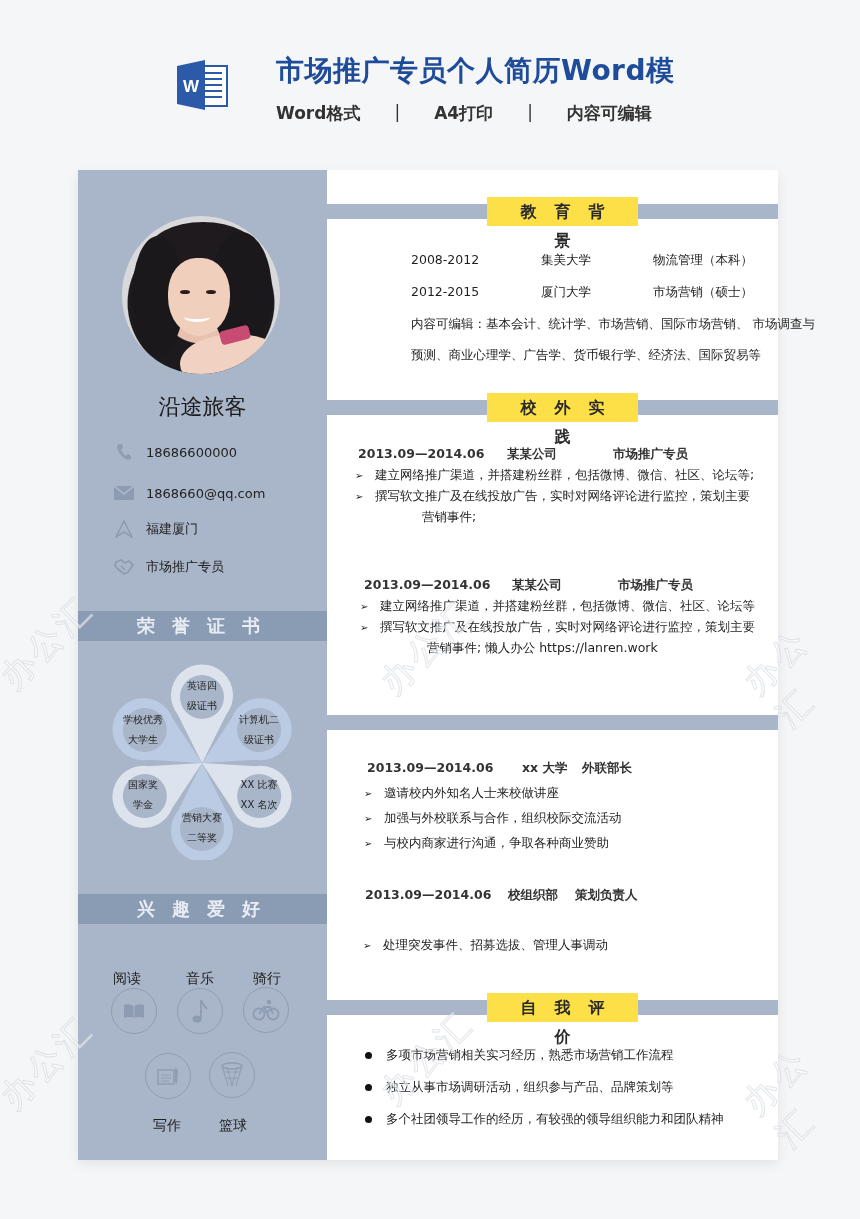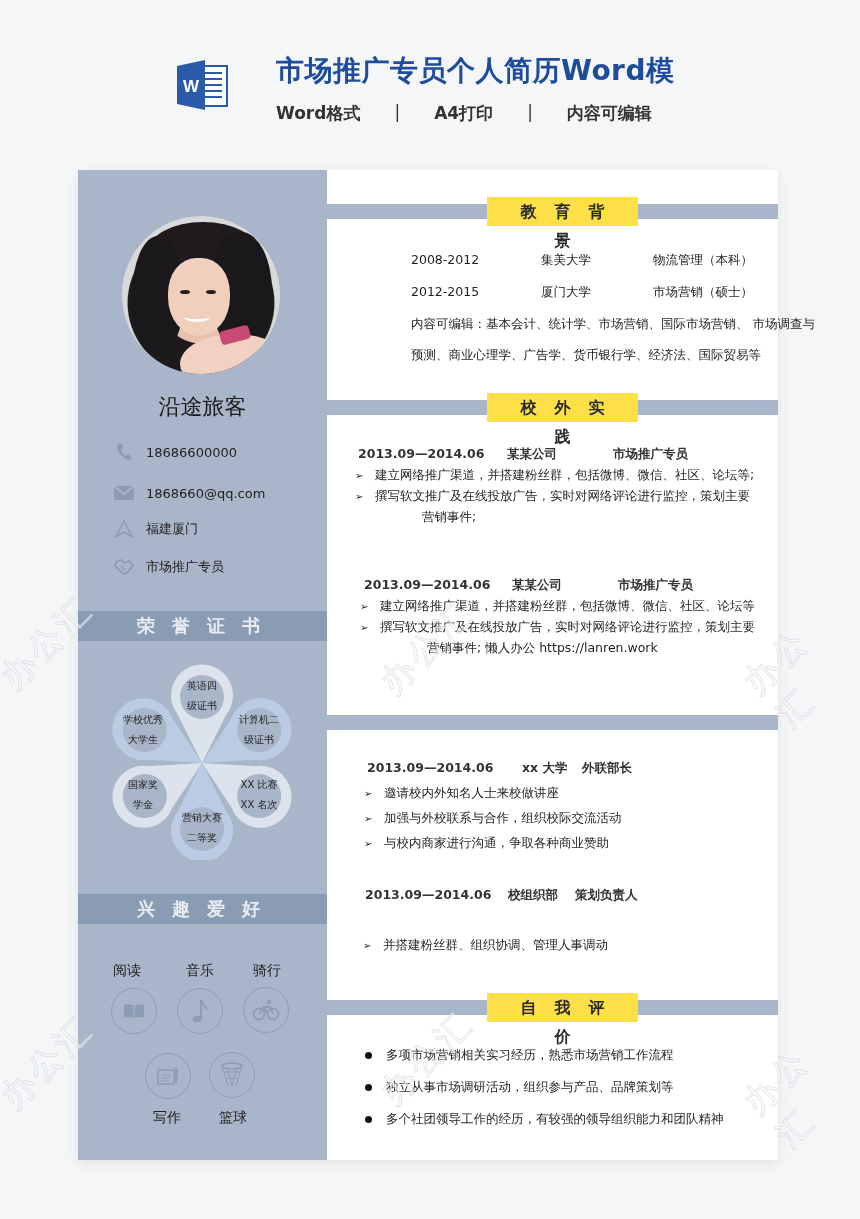--- a/index.html
+++ b/index.html
@@ -31,21 +31,21 @@
   .name { position: absolute; left: 0; width: 249px; top: 222px; text-align: center; font-size: 22px; color: #1b1b1b; }
 
   .contact { position: absolute; left: 34px; height: 22px; display: flex; align-items: center; font-size: 13px; color: #222; }
   .contact .ic { width: 24px; height: 20px; display: inline-flex; align-items: center; justify-content: center; margin-right: 10px; }
 
   .lp-bar { position: absolute; left: 0; width: 249px; height: 30px; background: #8a9bb4; color: #e9edf3; font-size: 18px; font-weight: bold; text-align: center; line-height: 30px; letter-spacing: 17px; padding-left: 9px; }
 
   .flower { position: absolute; left: 27px; top: 490px; width: 190px; height: 200px; }
   .petal-label { position: absolute; width: 60px; text-align: center; font-size: 10px; color: #222; line-height: 20px; }
 
-  .hobby-label { position: absolute; font-size: 14px; color: #222; width: 60px; text-align: center; }
+  .hobby-label { position: absolute; font-size: 14px; color: #222; width: 60px; text-align: center; margin-top: 8px; }
   .hobby-circle { position: absolute; width: 46px; height: 46px; border-radius: 50%; border: 1.5px solid #8f9db3; display: flex; align-items: center; justify-content: center; }
 
   
   .sec-bar { position: absolute; left: 249px; width: 451px; height: 15px; background: #a9b6c9; }
   .sec-title { position: absolute; left: 409px; width: 151px; height: 29px; background: #fde047; font-size: 16px; font-weight: bold; color: #2a2a2a; text-align: center; line-height: 29px; letter-spacing: 18px; padding-left: 18px; }
 
   .t { position: absolute; font-size: 12.5px; color: #1f1f1f; white-space: nowrap; margin-left: 47px; }
   .tb { position: absolute; font-size: 12.5px; font-weight: bold; color: #333; white-space: nowrap; }
   .bullet { position: absolute; font-size: 12.5px; color: #1f1f1f; white-space: nowrap; }
   .bullet .mk { display: inline-block; width: 20px; font-size: 10px; }
@@ -265,21 +265,21 @@
   <div class="tb" style="left:289px;top:590px">2013.09—2014.06</div>
   <div class="tb" style="left:444px;top:590px">xx 大学</div>
   <div class="tb" style="left:504px;top:590px">外联部长</div>
   <div class="bullet" style="left:286px;top:615px"><span class="mk">➢</span><span>邀请校内外知名人士来校做讲座</span></div>
   <div class="bullet" style="left:286px;top:640px"><span class="mk">➢</span><span>加强与外校联系与合作，组织校际交流活动</span></div>
   <div class="bullet" style="left:286px;top:665px"><span class="mk">➢</span><span>与校内商家进行沟通，争取各种商业赞助</span></div>
 
   <div class="tb" style="left:287px;top:717px">2013.09—2014.06</div>
   <div class="tb" style="left:430px;top:717px">校组织部</div>
   <div class="tb" style="left:497px;top:717px">策划负责人</div>
-  <div class="bullet" style="left:285px;top:767px"><span class="mk">➢</span><span>并搭建粉丝群、组织协调、管理人事调动</span></div>
+  <div class="bullet" style="left:285px;top:767px"><span class="mk">➢</span><span>处理突发事件、招募选拔、管理人事调动</span></div>
 
   <div class="sec-bar" style="top:830px"></div>
   <div class="sec-title" style="top:823px">自我评价</div>
   <div class="bullet" style="left:287px;top:877px"><span class="dot"></span><span>多项市场营销相关实习经历，熟悉市场营销工作流程</span></div>
   <div class="bullet" style="left:287px;top:941px"><span class="dot"></span><span>多个社团领导工作的经历，有较强的领导组织能力和团队精神</span></div>
   <div class="bullet" style="left:287px;top:909px"><span class="dot"></span><span>独立从事市场调研活动，组织参与产品、品牌策划等</span></div>
 </div>
 
 <div class="wm" style="left:-10px;top:620px">办公汇</div>
 <div class="wm" style="left:370px;top:625px">办公汇</div>

